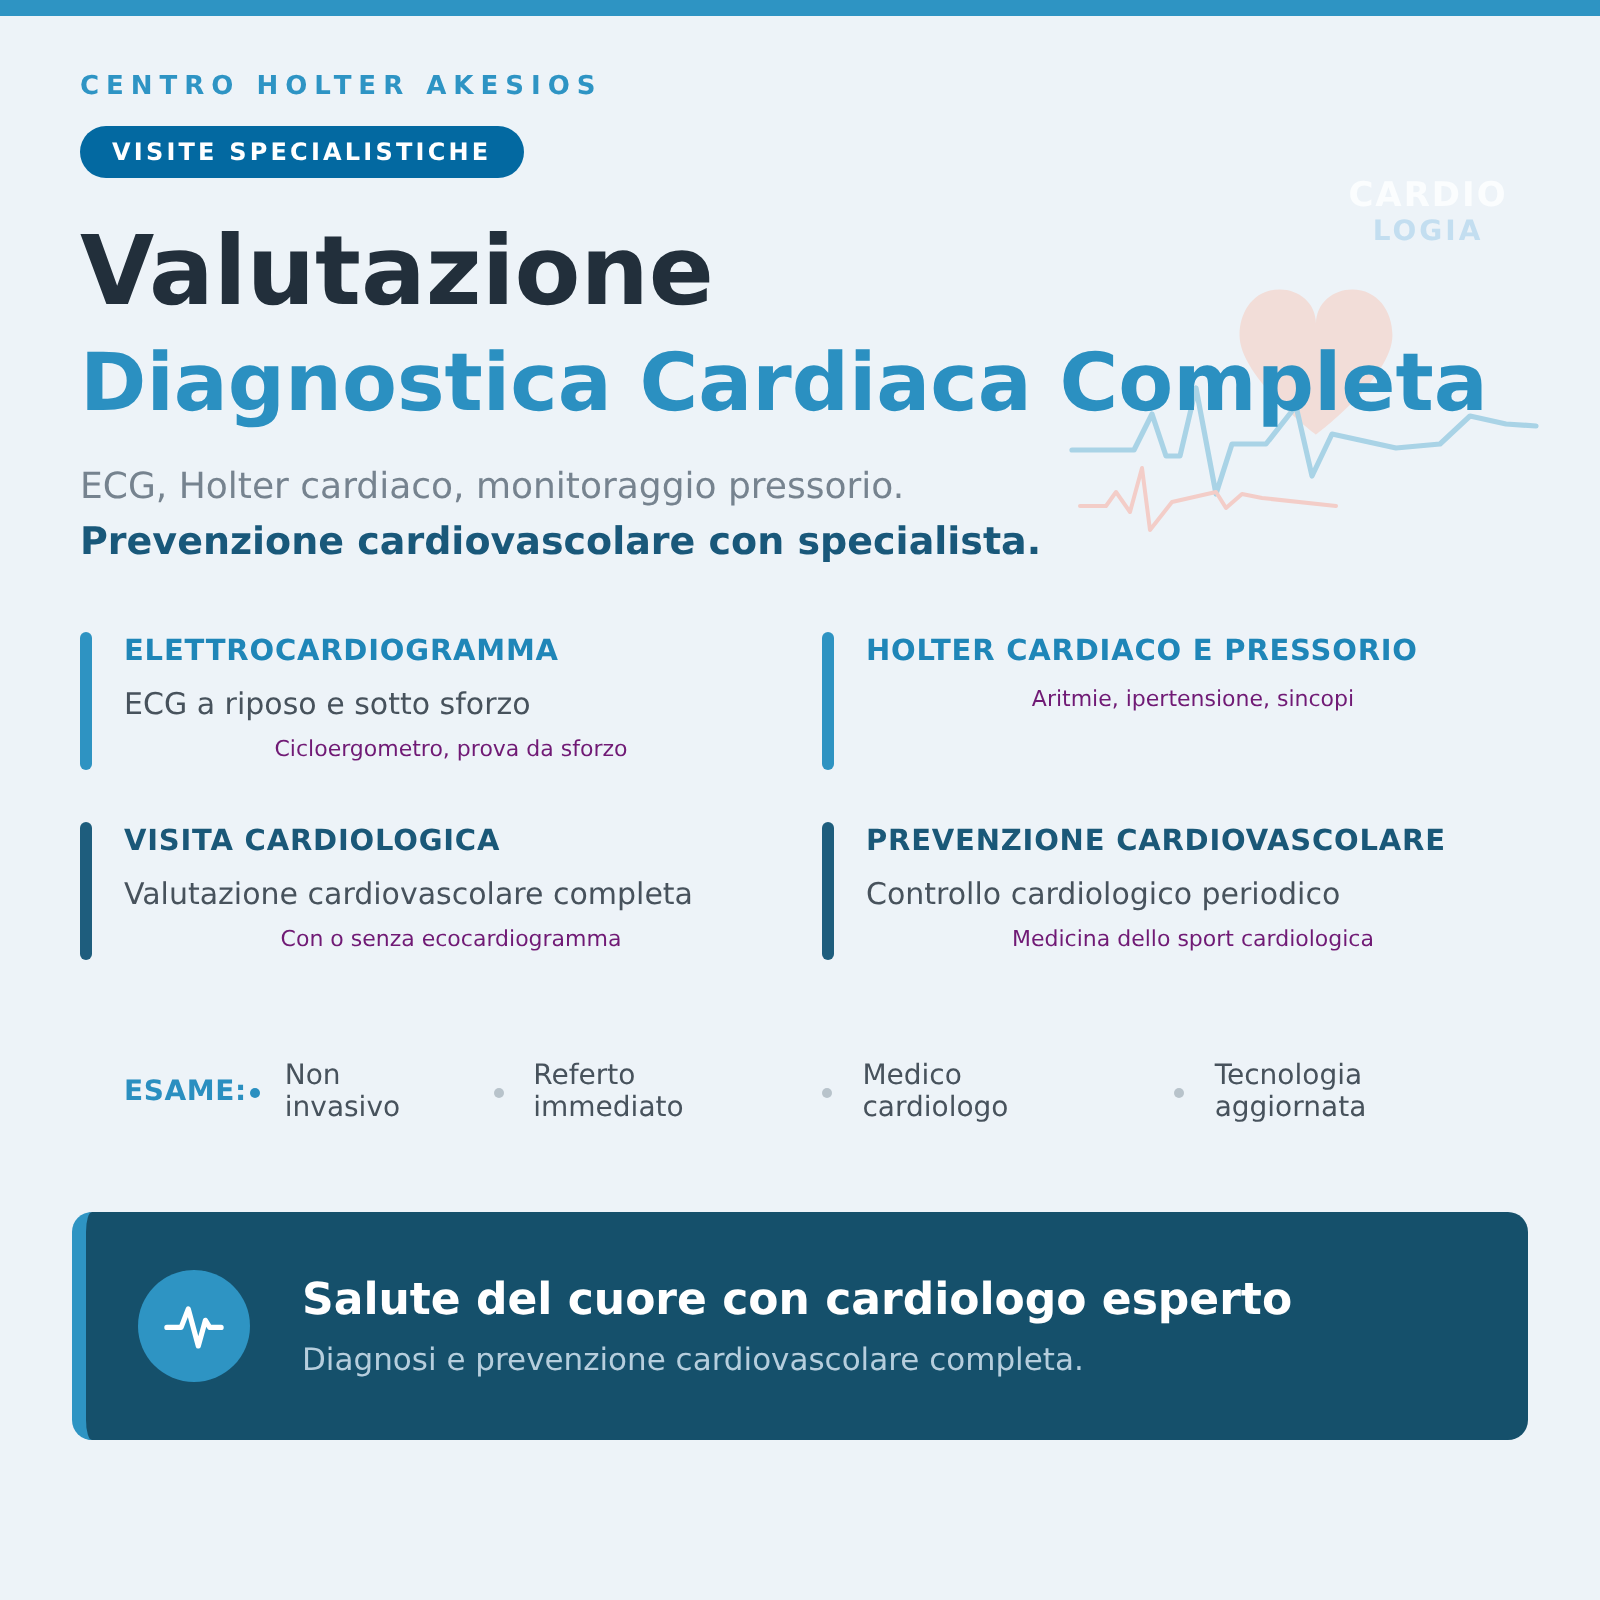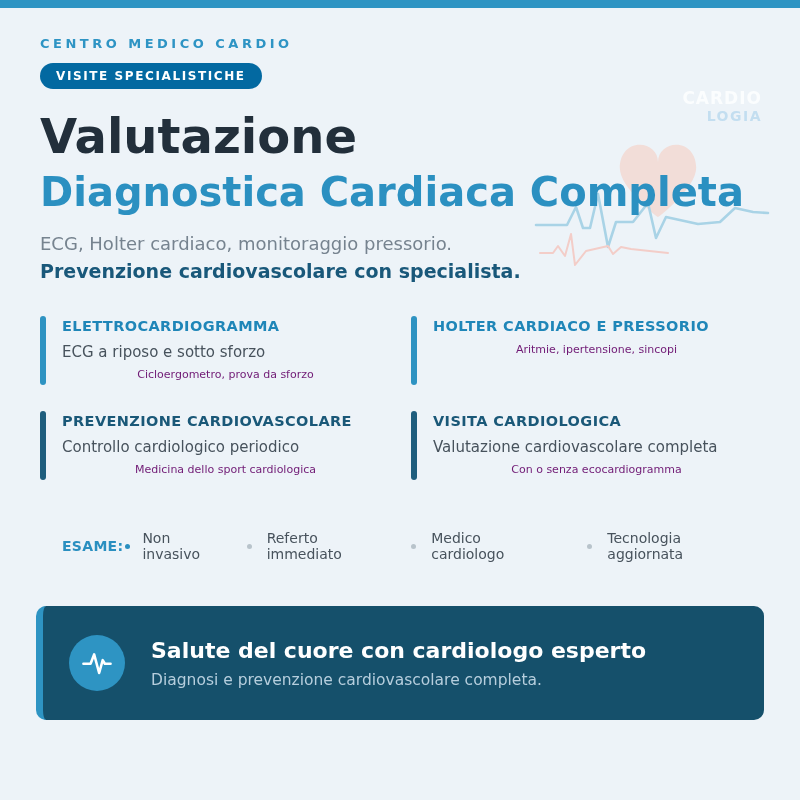--- a/index.html
+++ b/index.html
@@ -8,21 +8,21 @@
     font-family:"DejaVu Sans","Liberation Sans",sans-serif;
     background:#edf3f8;
     color:#222f3b;
   }
   .page { position:relative; width:800px; height:800px; overflow:hidden; background:#edf3f8; }
 
   .topbar { position:absolute; top:0; left:0; width:800px; height:8px; background:#2e94c3; }
 
   
   .deco { position:absolute; z-index:0; }
-  .watermark { left:666px; top:88px; width:96px; text-align:right; line-height:1.2; }
+  .watermark { left:666px; top:88px; width:96px; text-align:center; line-height:1.2; }
   .watermark .wm1 { display:block; font-weight:bold; font-size:17px; letter-spacing:1px; color:#fbfdfe; }
   .watermark .wm2 { display:block; font-weight:bold; font-size:14px; letter-spacing:1.5px; color:#c3def0; }
   .heart-wrap { left:608px; top:138px; }
   .ecg-wrap { left:526px; top:188px; }
 
   .content { position:relative; z-index:1; padding:0 40px; }
 
   .brand {
     margin-top:36px; font-size:13px; font-weight:bold;
     letter-spacing:3.5px; color:#2e94c4;
@@ -95,21 +95,21 @@
     </svg>
   </div>
   <div class="deco ecg-wrap">
     <svg width="247" height="84" viewBox="0 0 247 84">
       <polyline points="10,37 41,37 50,19 57,40 64,40 72,6 82,59 90,34 107,34 122,15 130,50 140,29 172,36 194,34 209,20 227,24 242,25" fill="none" stroke="#a9d3e6" stroke-width="2.6" stroke-linejoin="round" stroke-linecap="round"></polyline>
       <polyline points="14,65 27,65 32,58 39,68 45,46 49,77 60,63 82,58 87,66 95,59 105,61 142,65" fill="none" stroke="#f3cdc8" stroke-width="2" stroke-linejoin="round" stroke-linecap="round"></polyline>
     </svg>
   </div>
 
   <div class="content">
-    <div class="brand">CENTRO MEDICO CARDIO</div>
+    <div class="brand">CENTRO HOLTER AKESIOS</div>
     <div><span class="badge">VISITE SPECIALISTICHE</span></div>
 
     <h1 class="title">Valutazione</h1>
     <h2 class="subtitle">Diagnostica Cardiaca Completa</h2>
     <p class="desc">ECG, Holter cardiaco, monitoraggio pressorio.</p>
     <p class="desc-bold">Prevenzione cardiovascolare con specialista.</p>
 
     <div class="grid">
       <div class="card light">
         <div class="bar"></div>
@@ -117,29 +117,29 @@
         <div class="l1">ECG a riposo e sotto sforzo</div>
         <div class="l2">Cicloergometro, prova da sforzo</div>
       </div>
       <div class="card light">
         <div class="bar"></div>
         <h3>HOLTER CARDIACO E PRESSORIO</h3>
         <div class="l2">Aritmie, ipertensione, sincopi</div>
       </div>
       <div class="card dark">
         <div class="bar"></div>
+        <h3>VISITA CARDIOLOGICA</h3>
+        <div class="l1">Valutazione cardiovascolare completa</div>
+        <div class="l2">Con o senza ecocardiogramma</div>
+      </div>
+      <div class="card dark">
+        <div class="bar"></div>
         <h3>PREVENZIONE CARDIOVASCOLARE</h3>
         <div class="l1">Controllo cardiologico periodico</div>
         <div class="l2">Medicina dello sport cardiologica</div>
-      </div>
-      <div class="card dark">
-        <div class="bar"></div>
-        <h3>VISITA CARDIOLOGICA</h3>
-        <div class="l1">Valutazione cardiovascolare completa</div>
-        <div class="l2">Con o senza ecocardiogramma</div>
       </div>
     </div>
 
     <div class="features">
       <span class="feat-label">ESAME:</span>
       <span class="dot blue"></span>
       <span class="feat-item">Non invasivo</span>
       <span class="dot"></span>
       <span class="feat-item">Referto immediato</span>
       <span class="dot"></span>

